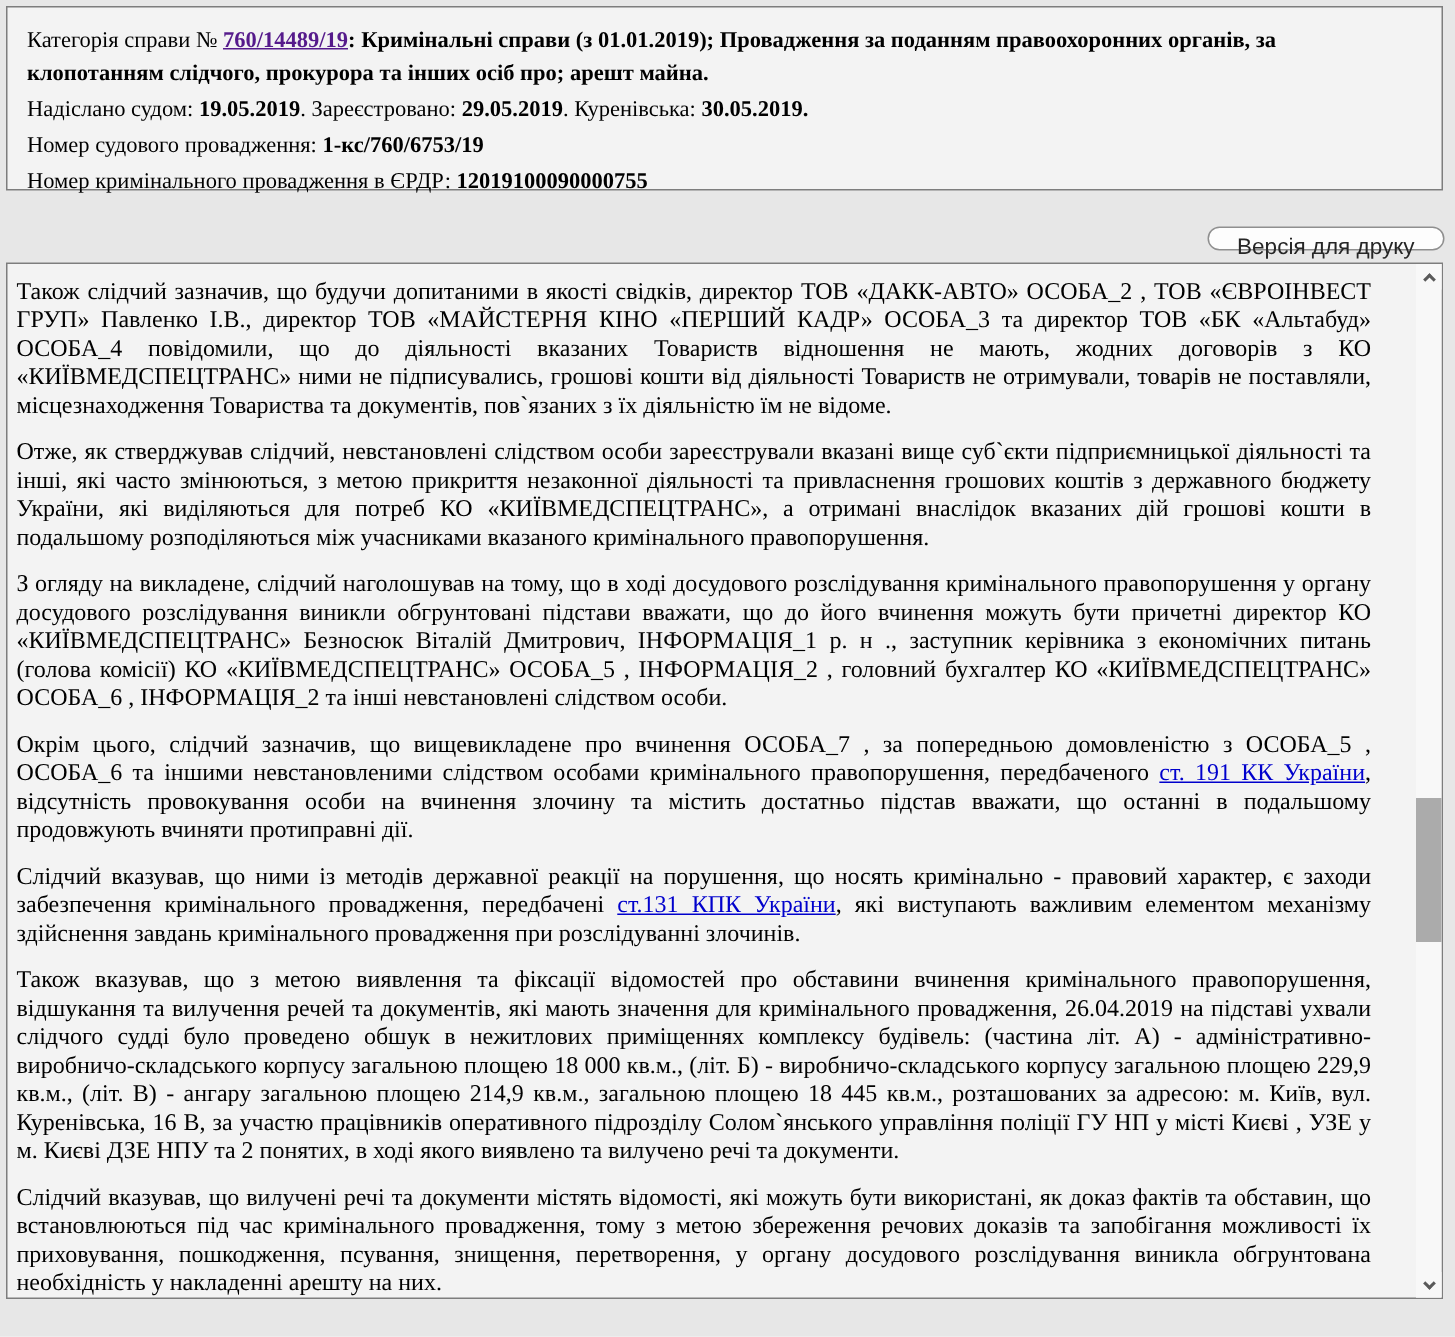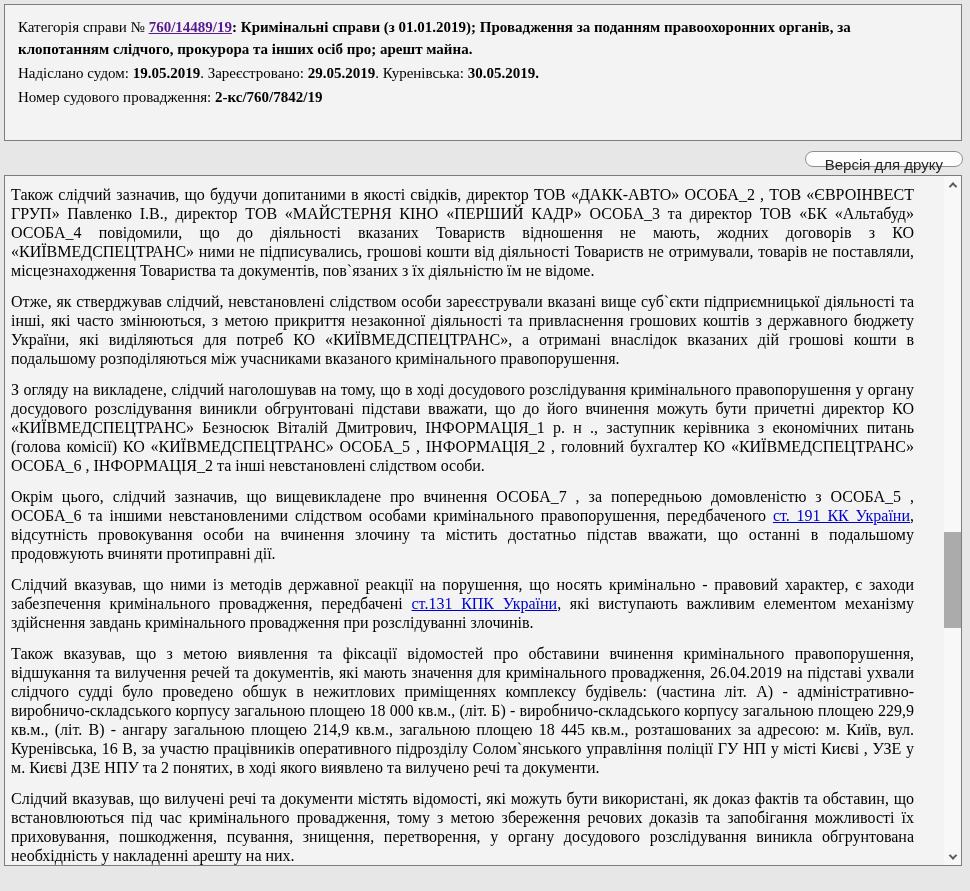--- a/index.html
+++ b/index.html
@@ -9,21 +9,21 @@
   *{box-sizing:border-box;}
   html,body{margin:0;padding:0;}
   body{
     width:970px;height:891px;position:relative;overflow:hidden;
     background:var(--page-bg);
     font-family:"Liberation Serif","DejaVu Serif",serif;
     color:var(--text);
   }
   
   .case-panel{
-    position:absolute;left:4px;top:4px;width:958px;height:137px;
+    position:absolute;left:4px;top:4px;width:958px;height:123px;
     background:var(--panel-bg);border:1px solid var(--panel-border);
     padding:11px 16px 0 13px;font-size:15px;
   }
   .case-panel p{margin:0;line-height:22px;}
   .case-panel p + p{margin-top:2px;}
   .b{font-weight:bold;}
   a.case-link{color:var(--link-visited);font-weight:bold;text-decoration:underline;cursor:pointer;}
   a.doc-link{color:var(--link-blue);cursor:pointer;}
   
   .print-row{position:absolute;top:151px;right:7px;}
@@ -58,21 +58,22 @@
     position:absolute;left:0;top:356px;width:17px;height:96px;
     background:var(--scroll-thumb);cursor:grab;
   }
 </style>
 </head>
 <body>
 
 <section class="case-panel">
   <p><span>Категорія справи № </span><a href="#" class="case-link">760/14489/19</a><span class="b">: </span><span class="b">Кримінальні справи (з 01.01.2019); Провадження за поданням правоохоронних органів, за клопотанням слідчого, прокурора та інших осіб про; арешт майна.</span></p>
   <p><span>Надіслано судом: </span><span class="b">19.05.2019</span><span>. Зареєстровано: </span><span class="b">29.05.2019</span><span>. Куренівська: </span><span class="b">30.05.2019.</span></p>
-  <p><span>Номер судового провадження: </span><span class="b">2-кс/760/7842/19</span></p>
+  <p><span>Номер судового провадження: </span><span class="b">1-кс/760/6753/19</span></p>
+  <p><span>Номер кримінального провадження в ЄРДР: </span><span class="b">12019100090000755</span></p>
 </section>
 
 <div class="print-row">
   <button class="print-btn">Версія для друку</button>
 </div>
 
 <section class="doc-panel">
   <div class="doc-text">
       <p class="doc-p"><span>Також слідчий зазначив, що будучи допитаними в якості свідків, директор ТОВ «ДАКК-АВТО» ОСОБА_2 , ТОВ «ЄВРОІНВЕСТ ГРУП» Павленко І.В., директор ТОВ «МАЙСТЕРНЯ КІНО «ПЕРШИЙ КАДР» ОСОБА_3 та директор ТОВ «БК «Альтабуд» ОСОБА_4 повідомили, що до діяльності вказаних Товариств відношення не мають, жодних договорів з КО «КИЇВМЕДСПЕЦТРАНС» ними не підписувались, грошові кошти від діяльності Товариств не отримували, товарів не поставляли, місцезнаходження Товариства та документів, пов`язаних з їх діяльністю їм не відоме.</span></p>
       <p class="doc-p"><span>Отже, як стверджував слідчий, невстановлені слідством особи зареєстрували вказані вище суб`єкти підприємницької діяльності та інші, які часто змінюються, з метою прикриття незаконної діяльності та привласнення грошових коштів з державного бюджету України, які виділяються для потреб КО «КИЇВМЕДСПЕЦТРАНС», а отримані внаслідок вказаних дій грошові кошти в подальшому розподіляються між учасниками вказаного кримінального правопорушення.</span></p>

